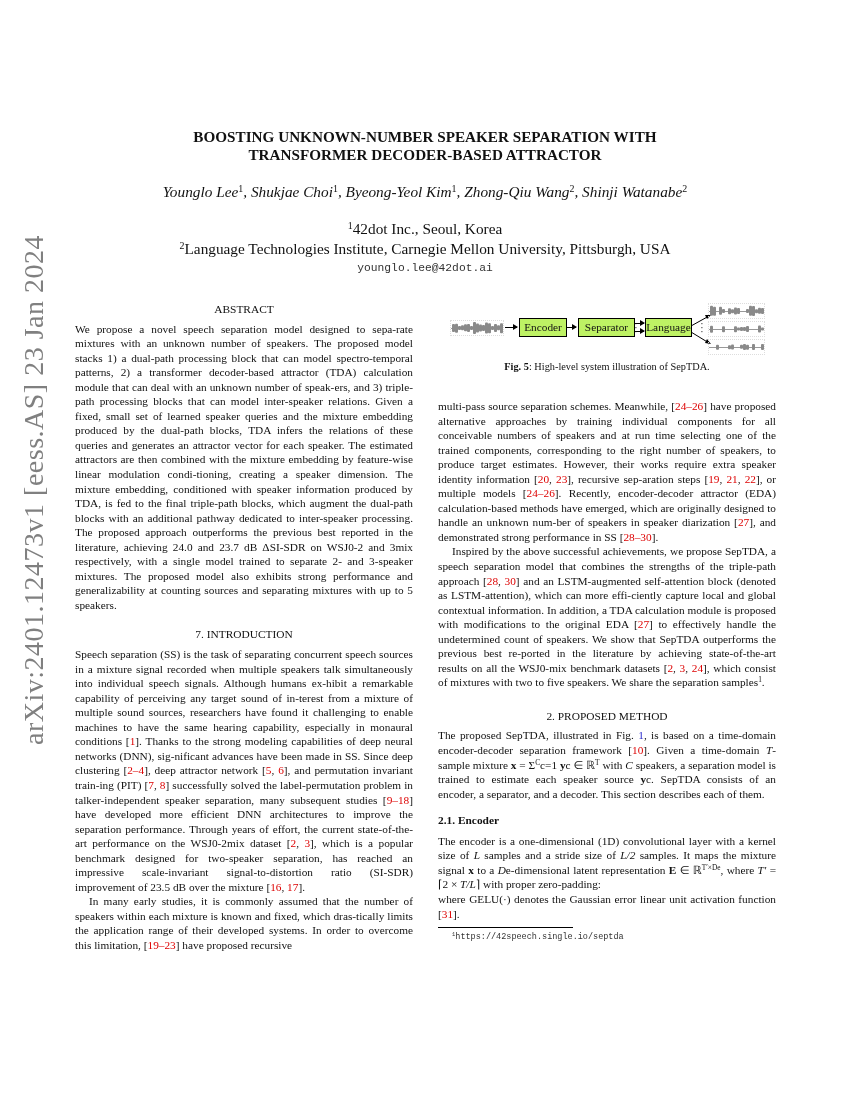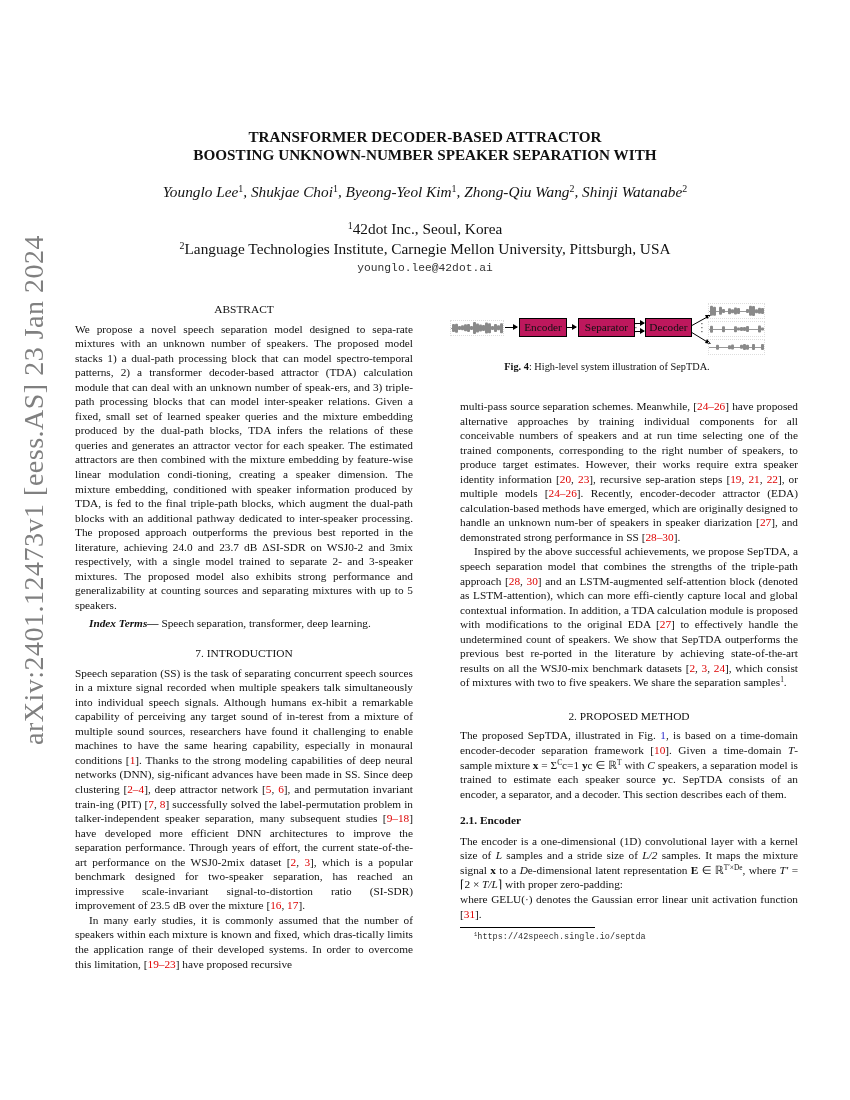--- a/index.html
+++ b/index.html
@@ -8,55 +8,55 @@
   .arxiv span { position:absolute; left:50%; top:50%; transform:translate(-50%,-50%) rotate(-90deg); white-space:nowrap; font-family:"Liberation Serif", serif; font-size:28px; color:#808080; letter-spacing:0.5px; }
   .title { position:absolute; left:100px; width:650px; top:128px; text-align:center; font-weight:bold; font-size:15.2px; line-height:18px; }
   .authors { position:absolute; left:60px; width:730px; top:183px; text-align:center; font-style:italic; font-size:15.3px; }
   .affil { position:absolute; left:60px; width:730px; top:219px; text-align:center; font-size:15.3px; line-height:20px; }
   .email { position:absolute; left:60px; width:730px; top:262px; text-align:center; font-family:"Liberation Mono", monospace; font-size:11.3px; color:#333; }
   sup { font-size:0.65em; vertical-align:0.5em; line-height:0; }
   .col { position:absolute; width:338px; font-size:11.3px; line-height:14.55px; text-align:justify; hyphens:manual; }
   .col p { margin:0; }
   .col p.ind { text-indent:14px; }
   .left { left:75px; top:302px; }
-  .right { left:460px; top:361px; }
+  .right { left:438px; top:361px; }
   .sec-h { text-align:center; font-weight:normal; font-size:11.4px; margin:0 0 5px 0; }
   .subsec-h { font-weight:bold; font-size:11.4px; margin:0 0 6px 0; }
   .cite { color:#d00; }
   .figref { color:#2a2acc; }
   .idx { text-indent:14px; margin-top:4px !important; }
   .idx b { font-style:italic; }
   .eq { display:flex; justify-content:space-between; align-items:center; margin:1px 0; }
   .eq .eqbody { flex:1; text-align:center; padding-left:20px; }
   .footnote-rule { width:135px; border-top:1px solid #000; margin:6px 0 2px 0; }
   .footnote { font-family:"Liberation Mono", monospace; font-size:8.5px; color:#333; padding-left:14px; }
   .fig { position:absolute; left:445px; top:300px; width:330px; height:58px; }
   .fig-caption { position:absolute; left:438px; width:338px; top:361px; text-align:center; font-size:10.3px; }
   .fig-caption b { font-weight:bold; }
-  .box { position:absolute; border:1px solid #000; font-size:11.3px; text-align:center; line-height:17px; height:17px; background:#be185d; }
+  .box { position:absolute; border:1px solid #000; font-size:11.3px; text-align:center; line-height:17px; height:17px; background:#bef264; }
   .wave { position:absolute; height:14px; border:1px dotted #ddd; }
   .wave .line { position:absolute; left:0; right:0; top:50%; border-top:1px solid #999; }
   .wave i { position:absolute; top:50%; background:#8a8a8a; width:3px; transform:translateY(-50%); border-radius:1px; }
   .arrow { position:absolute; height:1px; background:#000; }
   .arrow:after { content:""; position:absolute; right:-1px; top:-3px; border-left:5px solid #000; border-top:3.5px solid transparent; border-bottom:3.5px solid transparent; }
   .vdots { position:absolute; font-size:10px; line-height:4px; text-align:center; width:8px; }
   .right-spacer { height:38px; }
   .math { font-style:italic; }
   .bf { font-weight:bold; }
 </style>
 </head>
 <body>
 
 <div class="arxiv">
     <span>arXiv:2401.12473v1  [eess.AS]  23 Jan 2024</span>
   </div>
 
 <div class="title">
+  <div>BOOSTING UNKNOWN-NUMBER SPEAKER SEPARATION WITH</div>
   <div>TRANSFORMER DECODER-BASED ATTRACTOR</div>
-  <div>BOOSTING UNKNOWN-NUMBER SPEAKER SEPARATION WITH</div>
 </div>
 <div class="authors" id="authors"><span>Younglo Lee</span><sup style="font-style: normal;">1</sup>, <span>Shukjae Choi</span><sup style="font-style: normal;">1</sup>, <span>Byeong-Yeol Kim</span><sup style="font-style: normal;">1</sup>, <span>Zhong-Qiu Wang</span><sup style="font-style: normal;">2</sup>, <span>Shinji Watanabe</span><sup style="font-style: normal;">2</sup></div>
 <div class="affil">
   <div><sup>1</sup><span>42dot Inc., Seoul, Korea</span></div>
   <div><sup>2</sup><span>Language Technologies Institute, Carnegie Mellon University, Pittsburgh, USA</span></div>
 </div>
 <div class="email">younglo.lee@42dot.ai</div>
 
 <div class="fig">
   <div class="wave" style="left:5px; top:20px; width:52px;" id="wave-in">
@@ -79,21 +79,21 @@
       <i style="left: 46px; height: 5.35078px;"></i>
       <i style="left: 49px; height: 9.71965px;"></i>
     </div>
   <div class="arrow" style="left:60px; top:27px; width:12px;"></div>
   <div class="box" style="left:74px; top:18px; width:46px;">Encoder</div>
   <div class="arrow" style="left:121px; top:27px; width:10px;"></div>
   <div class="box" style="left:133px; top:18px; width:55px;">Separator</div>
   <div class="arrow" style="left:189px; top:23px; width:10px;"></div>
   <div class="arrow" style="left:189px; top:31px; width:10px;"></div>
   <div class="vdots" style="left:187px; top:22px;">·<br>·<br>·</div>
-  <div class="box" style="left:200px; top:18px; width:45px;">Decoder</div>
+  <div class="box" style="left:200px; top:18px; width:45px;">Language</div>
   <svg style="position:absolute; left:245px; top:6px;" width="22" height="46">
     <line x1="1" y1="20" x2="19" y2="10" stroke="#000" stroke-width="1"></line>
     <polygon points="21,9 15,9 17,13" fill="#000"></polygon>
     <line x1="1" y1="26" x2="19" y2="37" stroke="#000" stroke-width="1"></line>
     <polygon points="21,38 17,33 15,37" fill="#000"></polygon>
   </svg>
   <div class="vdots" style="left:253px; top:22px;">·<br>·<br>·</div>
   <div class="wave" style="left:263px; top:3px; width:55px;" id="wave-o1">
       <div class="line"></div>
       <i style="left: 1px; height: 10.2964px;"></i>
@@ -129,27 +129,26 @@
       <i style="left: 19px; height: 3.66872px;"></i>
       <i style="left: 22px; height: 4.91774px;"></i>
       <i style="left: 31px; height: 4.26663px;"></i>
       <i style="left: 34px; height: 6.06091px;"></i>
       <i style="left: 37px; height: 4.67361px;"></i>
       <i style="left: 43px; height: 5.9345px;"></i>
       <i style="left: 52px; height: 5.78494px;"></i>
     </div>
 </div>
 <div class="fig-caption">
-  <b>Fig. 4</b><span>: High-level system illustration of SepTDA.</span>
+  <b>Fig. 5</b><span>: High-level system illustration of SepTDA.</span>
 </div>
 
 <div class="col left">
   <div class="sec-h">ABSTRACT</div>
   <p>We propose a novel speech separation model designed to sepa-rate mixtures with an unknown number of speakers. The proposed model stacks 1) a dual-path processing block that can model spectro-temporal patterns, 2) a transformer decoder-based attractor (TDA) calculation module that can deal with an unknown number of speak-ers, and 3) triple-path processing blocks that can model inter-speaker relations. Given a fixed, small set of learned speaker queries and the mixture embedding produced by the dual-path blocks, TDA infers the relations of these queries and generates an attractor vector for each speaker. The estimated attractors are then combined with the mixture embedding by feature-wise linear modulation condi-tioning, creating a speaker dimension. The mixture embedding, conditioned with speaker information produced by TDA, is fed to the final triple-path blocks, which augment the dual-path blocks with an additional pathway dedicated to inter-speaker processing. The proposed approach outperforms the previous best reported in the literature, achieving 24.0 and 23.7 dB ΔSI-SDR on WSJ0-2 and 3mix respectively, with a single model trained to separate 2- and 3-speaker mixtures. The proposed model also exhibits strong performance and generalizability at counting sources and separating mixtures with up to 5 speakers.</p>
-  <p class="idx"><b>Index Terms—</b> <span>Speech separation, transformer, deep learning.</span></p>
   <div style="height:15px"></div>
   <div class="sec-h">7.  INTRODUCTION</div>
   <p>Speech separation (SS) is the task of separating concurrent speech sources in a mixture signal recorded when multiple speakers talk simultaneously into individual speech signals. Although humans ex-hibit a remarkable capability of perceiving any target sound of in-terest from a mixture of multiple sound sources, researchers have found it challenging to enable machines to have the same hearing capability, especially in monaural conditions [<span class="cite">1</span>].  Thanks to the strong modeling capabilities of deep neural networks (DNN), sig-nificant advances have been made in SS. Since deep clustering [<span class="cite">2–4</span>], deep attractor network [<span class="cite">5</span>, <span class="cite">6</span>], and permutation invariant train-ing (PIT) [<span class="cite">7</span>, <span class="cite">8</span>] successfully solved the label-permutation problem in talker-independent speaker separation, many subsequent studies [<span class="cite">9–18</span>] have developed more efficient DNN architectures to improve the separation performance.  Through years of effort, the current state-of-the-art performance on the WSJ0-2mix dataset [<span class="cite">2</span>, <span class="cite">3</span>], which is a popular benchmark designed for two-speaker separation, has reached an impressive scale-invariant signal-to-distortion ratio (SI-SDR) improvement of 23.5 dB over the mixture [<span class="cite">16</span>, <span class="cite">17</span>].</p>
   <p class="ind">In many early studies, it is commonly assumed that the number of speakers within each mixture is known and fixed, which dras-tically limits the application range of their developed systems.  In order to overcome this limitation, [<span class="cite">19–23</span>] have proposed recursive </p>
 </div>
 
 <div class="col right">
   <div class="right-spacer"></div>
   <p>multi-pass source separation schemes.  Meanwhile, [<span class="cite">24–26</span>] have proposed alternative approaches by training individual components for all conceivable numbers of speakers and at run time selecting one of the trained components, corresponding to the right number of speakers, to produce target estimates.  However, their works require extra speaker identity information [<span class="cite">20</span>, <span class="cite">23</span>], recursive sep-aration steps [<span class="cite">19</span>, <span class="cite">21</span>, <span class="cite">22</span>], or multiple models [<span class="cite">24–26</span>].  Recently, encoder-decoder attractor (EDA) calculation-based methods have emerged, which are originally designed to handle an unknown num-ber of speakers in speaker diarization [<span class="cite">27</span>], and demonstrated strong performance in SS [<span class="cite">28–30</span>].</p>
   <p class="ind">Inspired by the above successful achievements, we propose SepTDA, a speech separation model that combines the strengths of the triple-path approach [<span class="cite">28</span>, <span class="cite">30</span>] and an LSTM-augmented self-attention block (denoted as LSTM-attention), which can more effi-ciently capture local and global contextual information. In addition, a TDA calculation module is proposed with modifications to the original EDA [<span class="cite">27</span>] to effectively handle the undetermined count of speakers. We show that SepTDA outperforms the previous best re-ported in the literature by achieving state-of-the-art results on all the WSJ0-mix benchmark datasets [<span class="cite">2</span>, <span class="cite">3</span>, <span class="cite">24</span>], which consist of mixtures with two to five speakers. We share the separation samples<sup>1</sup>.</p>

